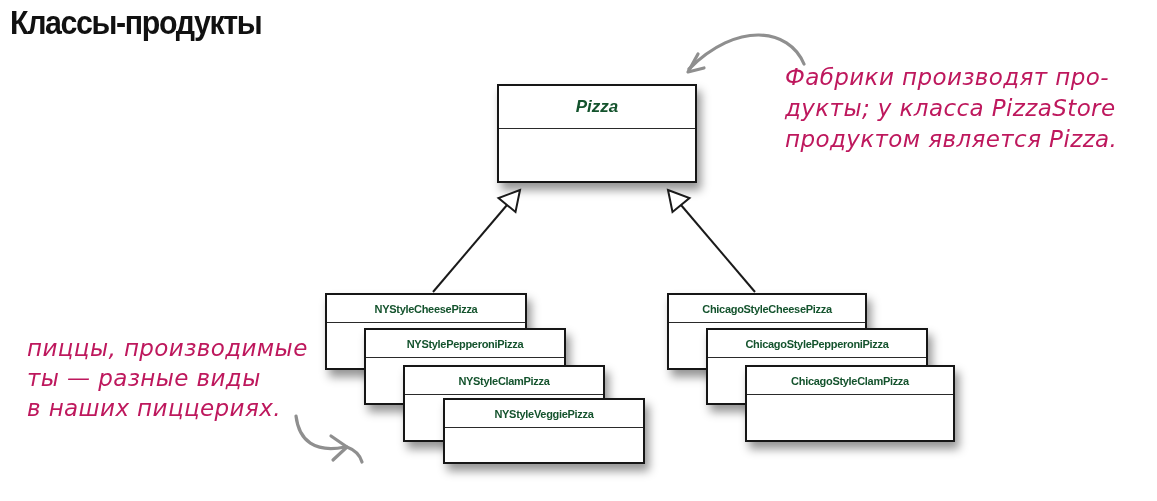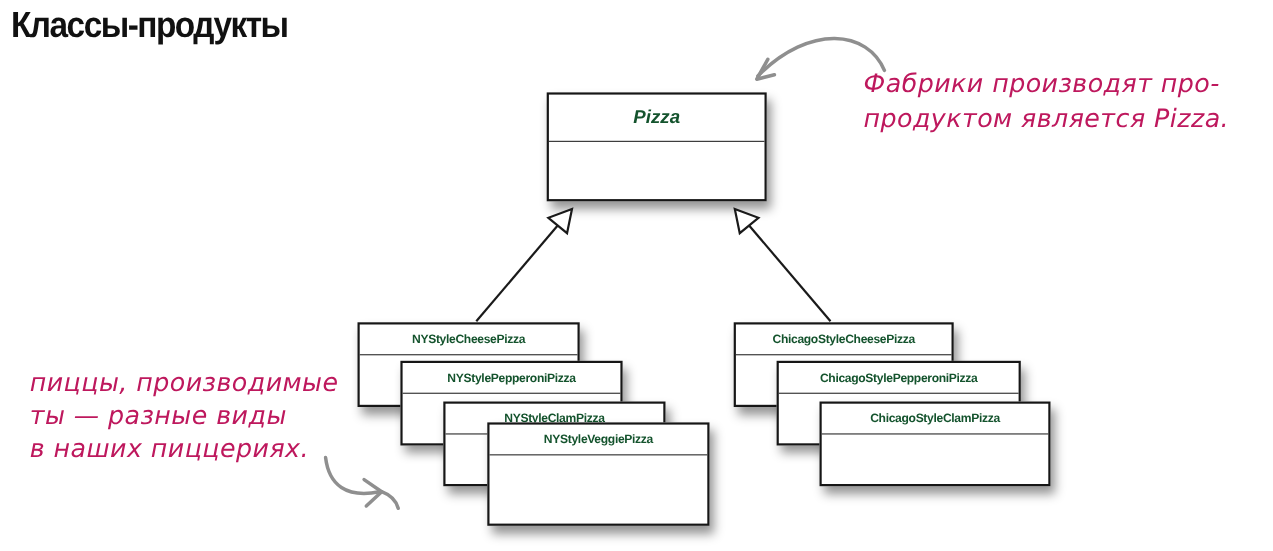--- a/index.html
+++ b/index.html
@@ -61,36 +61,37 @@
 
   <div class="uml-box stack" style="left:325px;top:293px;width:202px;height:77px;">
     <div class="uml-head">NYStyleCheesePizza</div>
   </div>
   <div class="uml-box stack" style="left:364px;top:328px;width:202px;height:77px;">
     <div class="uml-head">NYStylePepperoniPizza</div>
   </div>
   <div class="uml-box stack" style="left:403px;top:365px;width:202px;height:77px;">
     <div class="uml-head">NYStyleClamPizza</div>
   </div>
-  <div class="uml-box stack" style="left:443px;top:384px;width:202px;height:94px;">
+  <div class="uml-box stack" style="left:443px;top:398px;width:202px;height:66px;">
     <div class="uml-head">NYStyleVeggiePizza</div>
   </div>
 
   <div class="uml-box stack" style="left:667px;top:293px;width:200px;height:77px;">
     <div class="uml-head">ChicagoStyleCheesePizza</div>
   </div>
   <div class="uml-box stack" style="left:706px;top:328px;width:222px;height:77px;">
     <div class="uml-head">ChicagoStylePepperoniPizza</div>
   </div>
   <div class="uml-box stack" style="left:745px;top:365px;width:210px;height:77px;">
     <div class="uml-head">ChicagoStyleClamPizza</div>
   </div>
 
   <div class="note note-factory">
     <div>Фабрики производят про-</div>
+    <div>дукты; у класса PizzaStore</div>
     <div>продуктом является Pizza.</div>
   </div>
   <div class="note note-concrete">
     <div>пиццы, производимые</div>
     <div>ты — разные виды</div>
     <div>в наших пиццериях.</div>
   </div>
 
   <svg class="overlay" viewBox="0 0 1157 501">
 

